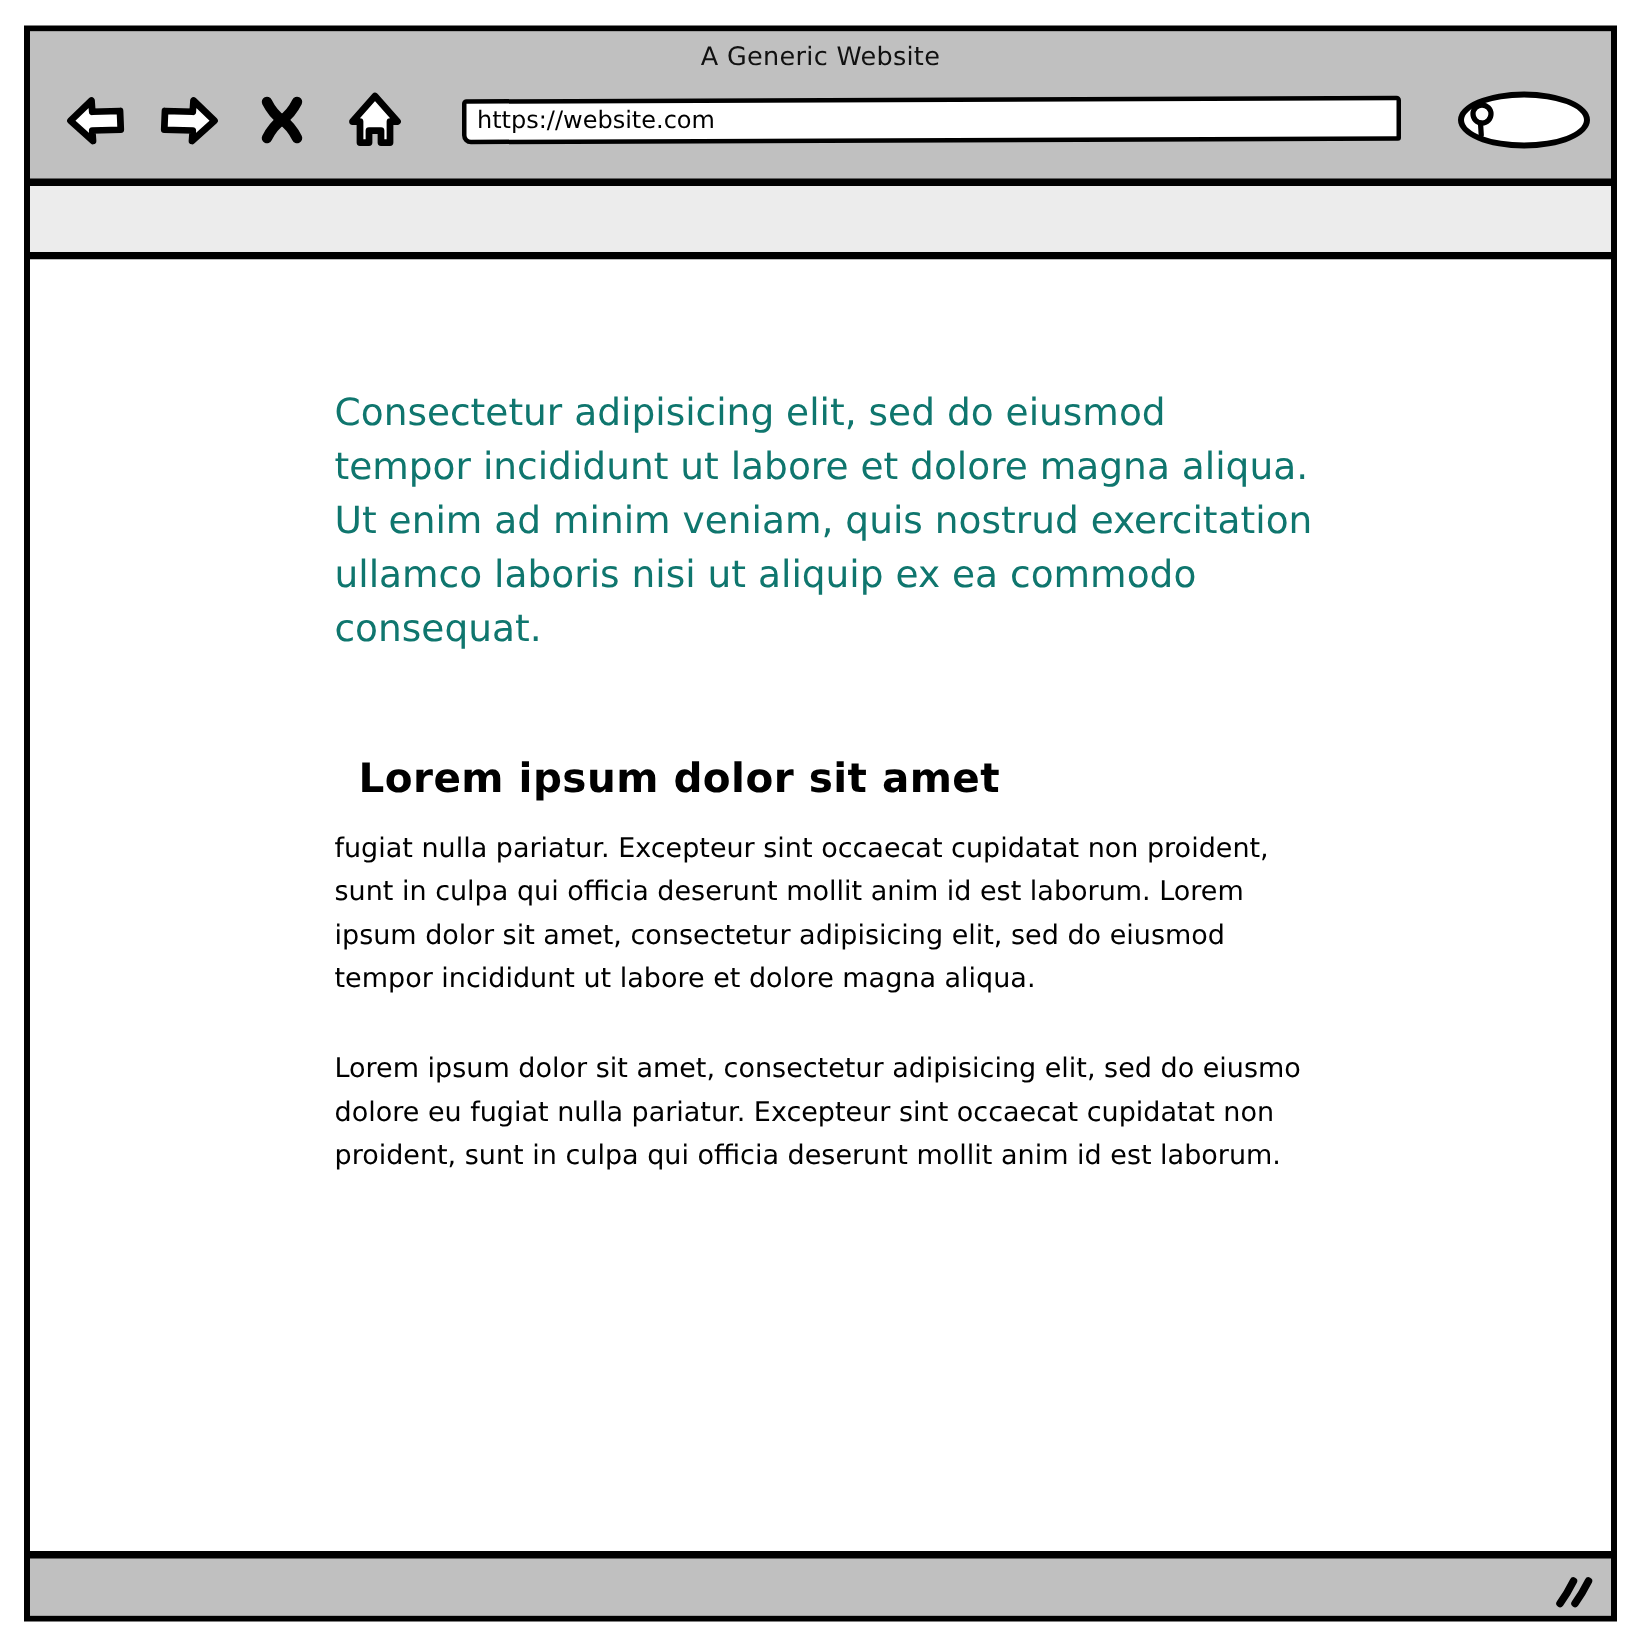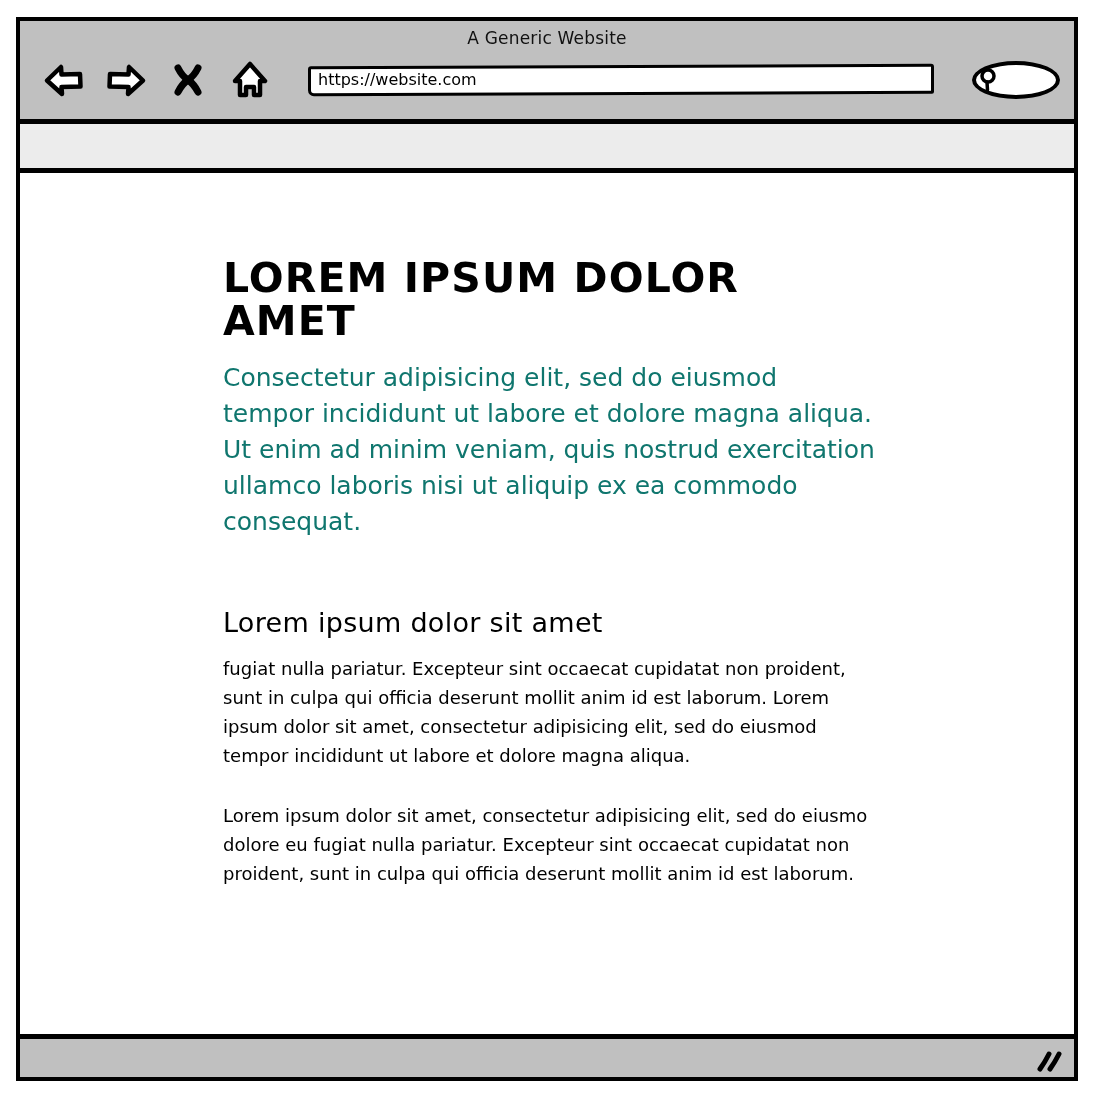--- a/index.html
+++ b/index.html
@@ -149,24 +149,24 @@
   }
   #hero-lead {
     font-size: 25px;
     line-height: 36px;
     color: #0f766e;
     margin: 0;
     font-weight: 400;
   }
   #section-title {
     font-size: 27px;
-    font-weight: 400;
+    font-weight: 700;
     letter-spacing: .3px;
     color: #000000;
-    margin: 68px 0 16px 0;
+    margin: 68px 0 16px 16px;
     line-height: 1.1;
   }
   .body-paragraph {
     font-size: 18px;
     line-height: 29px;
     color: #000000;
     margin: 0 0 31px 0;
     width: 650px;
   }
   .body-paragraph:last-child { margin-bottom: 0; }
@@ -247,21 +247,20 @@
       </div>
 
     </div>
   </div>
 
   <div id="bookmarks-bar"></div>
 
   <div id="page-content">
     <div id="content-column">
 
-      <h1 id="hero-title">LOREM IPSUM DOLOR AMET</h1>
 
       <p id="hero-lead">Consectetur adipisicing elit, sed do eiusmod tempor incididunt ut labore et dolore magna aliqua. Ut enim ad minim veniam, quis nostrud exercitation ullamco laboris nisi ut aliquip ex ea commodo consequat.</p>
 
       <h2 id="section-title">Lorem ipsum dolor sit amet</h2>
 
       <p class="body-paragraph">fugiat nulla pariatur. Excepteur sint occaecat cupidatat non proident, sunt in culpa qui officia deserunt mollit anim id est laborum. Lorem ipsum dolor sit amet, consectetur adipisicing elit, sed do eiusmod tempor incididunt ut labore et dolore magna aliqua.</p>
 
       <p class="body-paragraph">Lorem ipsum dolor sit amet, consectetur adipisicing elit, sed do eiusmo dolore eu fugiat nulla pariatur. Excepteur sint occaecat cupidatat non proident, sunt in culpa qui officia deserunt mollit anim id est laborum.</p>
 
     </div>

